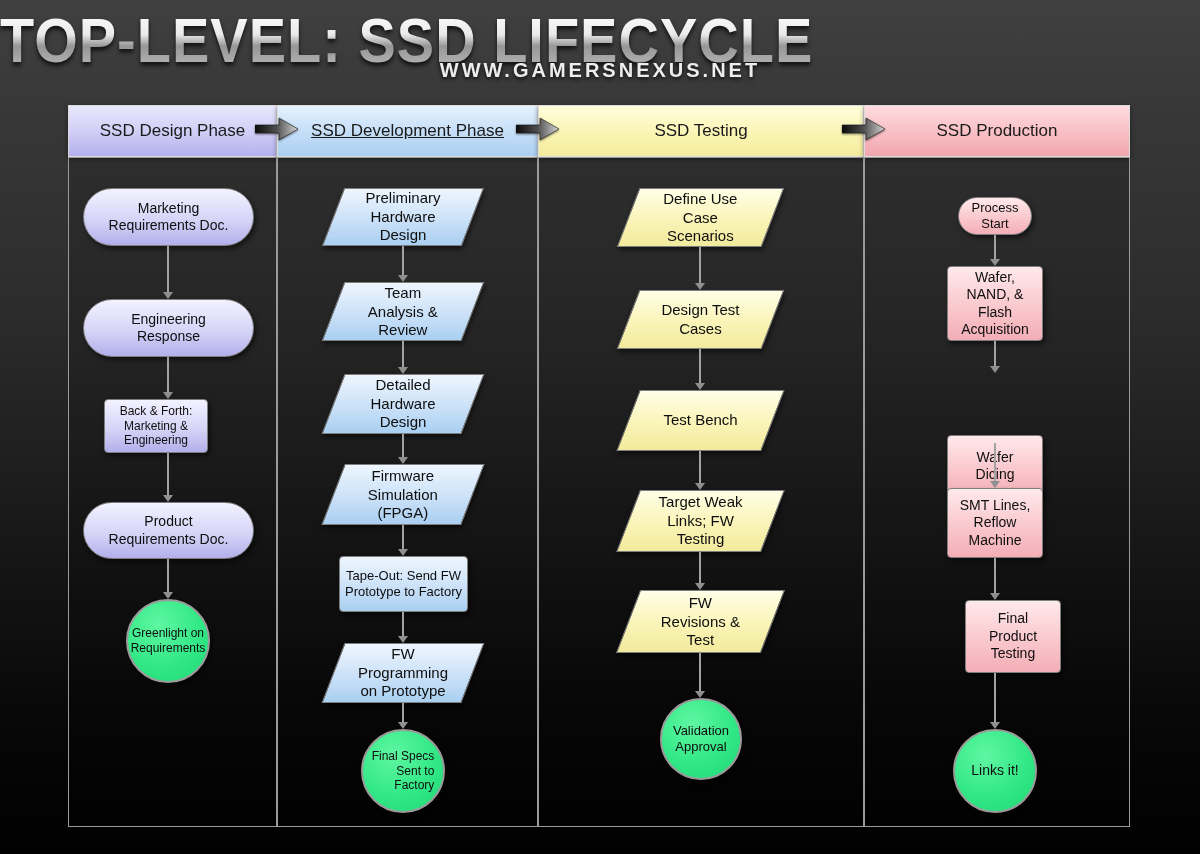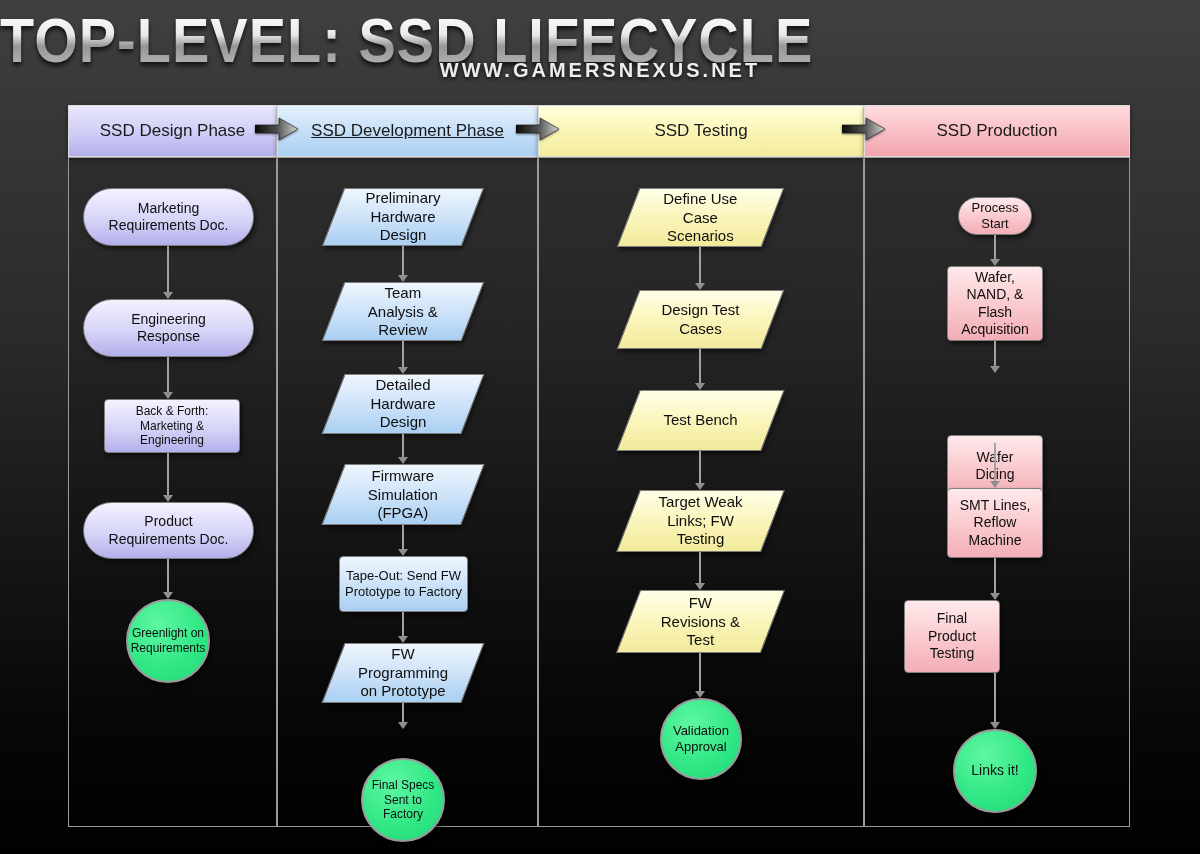--- a/index.html
+++ b/index.html
@@ -118,21 +118,21 @@
     <polygon points="0,8 24,8 24,1 43,12 24,23 24,16 0,16" fill="url(#arrowGrad)" stroke="#161616" stroke-width="0.6"></polygon>
   </svg>
   <svg class="phase-arrow" style="left:842px;" viewBox="0 0 44 24">
     <polygon points="0,8 24,8 24,1 43,12 24,23 24,16 0,16" fill="url(#arrowGrad)" stroke="#161616" stroke-width="0.6"></polygon>
   </svg>
 
   <div class="shape stadium fill-design" style="left:83px;top:188px;width:171px;height:58px;">Marketing
 Requirements Doc.</div>
   <div class="shape stadium fill-design" style="left:83px;top:299px;width:171px;height:58px;">Engineering
 Response</div>
-  <div class="shape rect fill-design fs12" style="left:104px;top:399px;width:136px;height:54px;">Back &amp; Forth:
+  <div class="shape rect fill-design fs12" style="left:104px;top:399px;width:104px;height:54px;">Back &amp; Forth:
 Marketing &amp;
 Engineering</div>
   <div class="shape stadium fill-design" style="left:83px;top:502px;width:171px;height:57px;">Product
 Requirements Doc.</div>
   <div class="shape circle fill-green fs12" style="left:126px;top:599px;width:84px;height:84px;">Greenlight on
 Requirements</div>
 
   <div class="conn" style="left:163px;top:246px;height:53px;"></div>
   <div class="conn" style="left:163px;top:357px;height:42px;"></div>
   <div class="conn" style="left:163px;top:453px;height:49px;"></div>
@@ -153,21 +153,21 @@
   <div class="shape para fill-dev fs15" style="left:333px;top:464px;width:140px;height:61px;">
     <span>Firmware
 Simulation
 (FPGA)</span></div>
   <div class="shape rect fill-dev fs13" style="left:339px;top:556px;width:129px;height:56px;">Tape-Out: Send FW
 Prototype to Factory</div>
   <div class="shape para fill-dev fs15" style="left:333px;top:643px;width:140px;height:60px;">
     <span>FW
 Programming
 on Prototype</span></div>
-  <div class="shape circle fill-green fs12" style="left:361px;top:758px;width:84px;height:84px;">Final Specs
+  <div class="shape circle fill-green fs12" style="left:361px;top:729px;width:84px;height:84px;text-align:right;">Final Specs
 Sent to
 Factory</div>
 
   <div class="conn" style="left:398px;top:246px;height:36px;"></div>
   <div class="conn" style="left:398px;top:341px;height:33px;"></div>
   <div class="conn" style="left:398px;top:434px;height:30px;"></div>
   <div class="conn" style="left:398px;top:525px;height:31px;"></div>
   <div class="conn" style="left:398px;top:612px;height:31px;"></div>
   <div class="conn" style="left:398px;top:703px;height:26px;"></div>
 
@@ -201,21 +201,21 @@
 Start</div>
   <div class="shape rect fill-prod" style="left:947px;top:266px;width:96px;height:75px;">Wafer,
 NAND, &amp;
 Flash
 Acquisition</div>
   <div class="shape rect fill-prod" style="left:947px;top:395px;width:96px;height:62px;margin-top:40px;">Wafer
 Dicing</div>
   <div class="shape rect fill-prod" style="left:947px;top:488px;width:96px;height:70px;">SMT Lines,
 Reflow
 Machine</div>
-  <div class="shape rect fill-prod" style="left:904px;top:600px;width:96px;height:73px;">Final
+  <div class="shape rect fill-prod" style="left:965px;top:600px;width:96px;height:73px;">Final
 Product
 Testing</div>
   <div class="shape circle fill-green" style="left:953px;top:729px;width:84px;height:84px;">Links it!</div>
 
   <div class="conn" style="left:990px;top:235px;height:31px;"></div>
   <div class="conn" style="left:990px;top:341px;height:32px;"></div>
   <div class="conn" style="left:990px;top:443px;height:45px;"></div>
   <div class="conn" style="left:990px;top:558px;height:42px;"></div>
   <div class="conn" style="left:990px;top:673px;height:56px;"></div>
 

